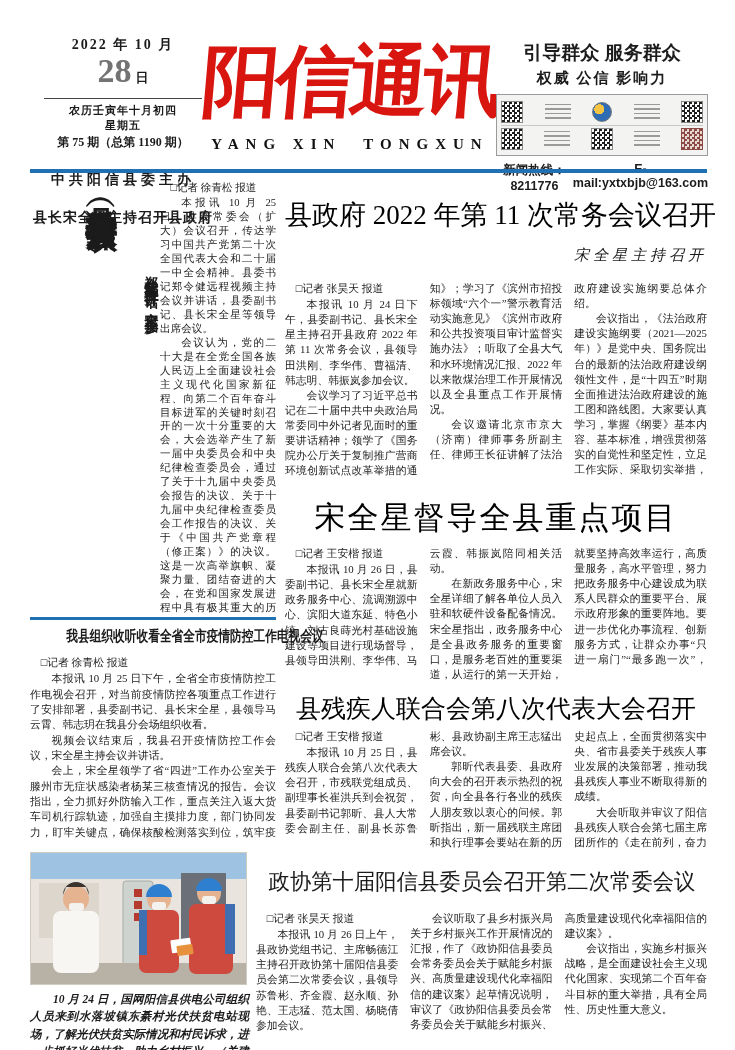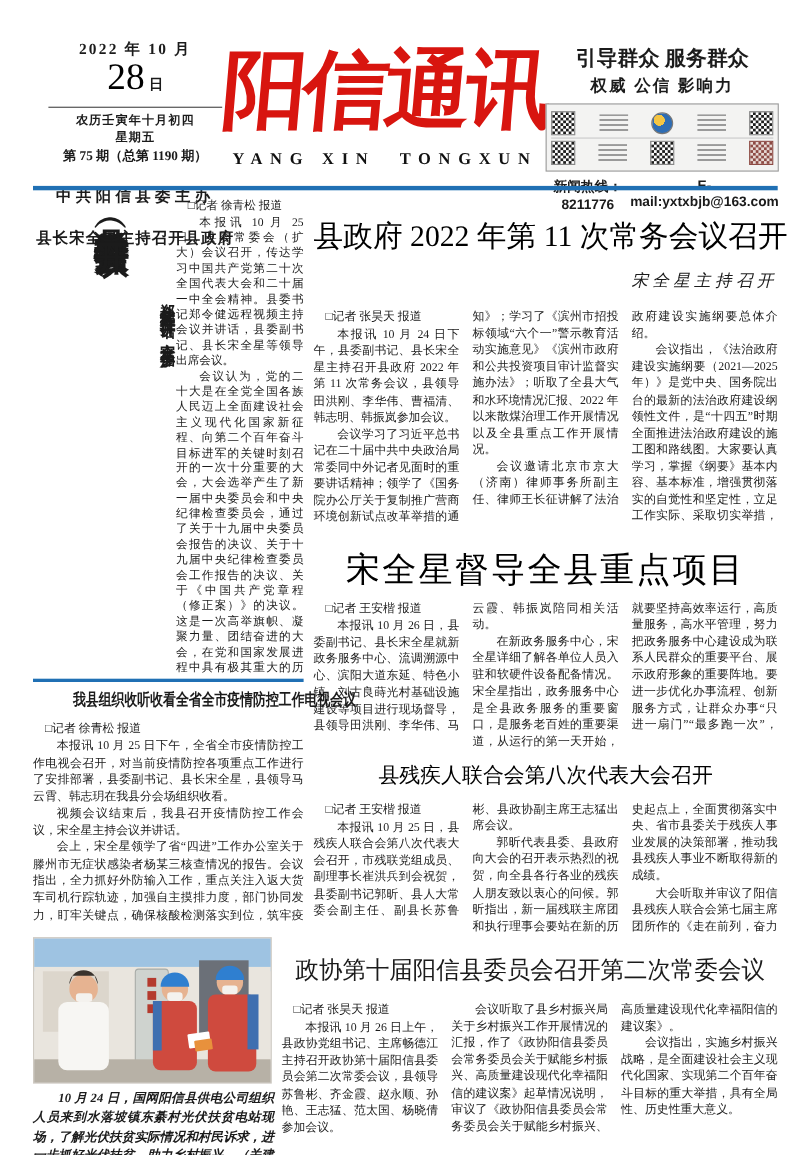--- a/index.html
+++ b/index.html
@@ -8,21 +8,21 @@
        font-family:"Liberation Serif","DejaVu Serif",serif;color:#1b1b1b}
   .abs{position:absolute}
   .hei{font-family:"Liberation Sans","DejaVu Sans",sans-serif}
   .nowrap{white-space:nowrap}
   .squeeze{display:inline-block;white-space:nowrap;transform:scaleX(var(--sx,1));transform-origin:center}
 
   
   .date-block{left:30px;top:36px;width:186px;text-align:center}
   .ym{font-size:14px;font-weight:bold;letter-spacing:2px}
   .dayrow{margin-top:0px;line-height:34px}
-  .daynum{font-size:34px;font-weight:normal;color:#000000}
+  .daynum{font-size:34px;font-weight:bold;color:#737373}
   .daysuf{font-size:13px;font-weight:bold}
   .date-rule{border-top:1.5px solid #444;margin:3px 14px 4px}
   .lunar,.weekday{font-size:11px;font-weight:bold;letter-spacing:1px}
   .issue{font-size:12px;font-weight:bold;margin-top:1px}
   .org,.pub{font-size:14px;font-weight:bold;letter-spacing:1px;margin-top:20px}
   .org{letter-spacing:4px}
 
   .masthead{left:202px;top:30px;width:296px;text-align:center}
   .mast-title{font-size:78px;line-height:104px;font-weight:bold;color:#d8150f;
               letter-spacing:-4px;transform:skewX(-5deg);display:inline-block}
@@ -62,21 +62,21 @@
   .photo{left:30px;top:852px;width:217px;height:133px;overflow:hidden;border:1px solid #cfcac2;background:#ddd}
   .caption{left:30px;top:991px;width:219px;font-size:11.5px;font-weight:bold;font-style:italic;
            line-height:1.5;text-align:justify}
   .caption p{text-indent:2em}
 
   
   .art-head{width:422px;left:285px;text-align:center;font-weight:400;color:#000}
   .gov-head{top:197px;font-size:27px}
   .gov-sub{left:285px;top:246px;width:422px;text-align:right;font-size:15px;font-style:italic;letter-spacing:4px}
   .insp-head{top:497px;font-size:31px;letter-spacing:2px}
-  .dis-head{top:692px;font-size:19px}
+  .dis-head{top:692px;font-size:25px}
   .cppcc-head{left:256px;top:867px;width:451px;text-align:center;font-weight:400;font-size:22px}
 
   .cols{column-gap:12px;column-fill:auto;font-size:10.8px;line-height:1.4;overflow:hidden;text-align:justify}
   .gov-body{left:285px;top:281px;width:422px;height:206px;column-count:3}
   .insp-body{left:285px;top:546px;width:422px;height:139px;column-count:3}
   .dis-body{left:285px;top:729px;width:422px;height:128px;column-count:3}
   .cppcc-body{left:256px;top:911px;width:451px;height:131px;column-count:3}
 </style>
 </head>
 <body>

